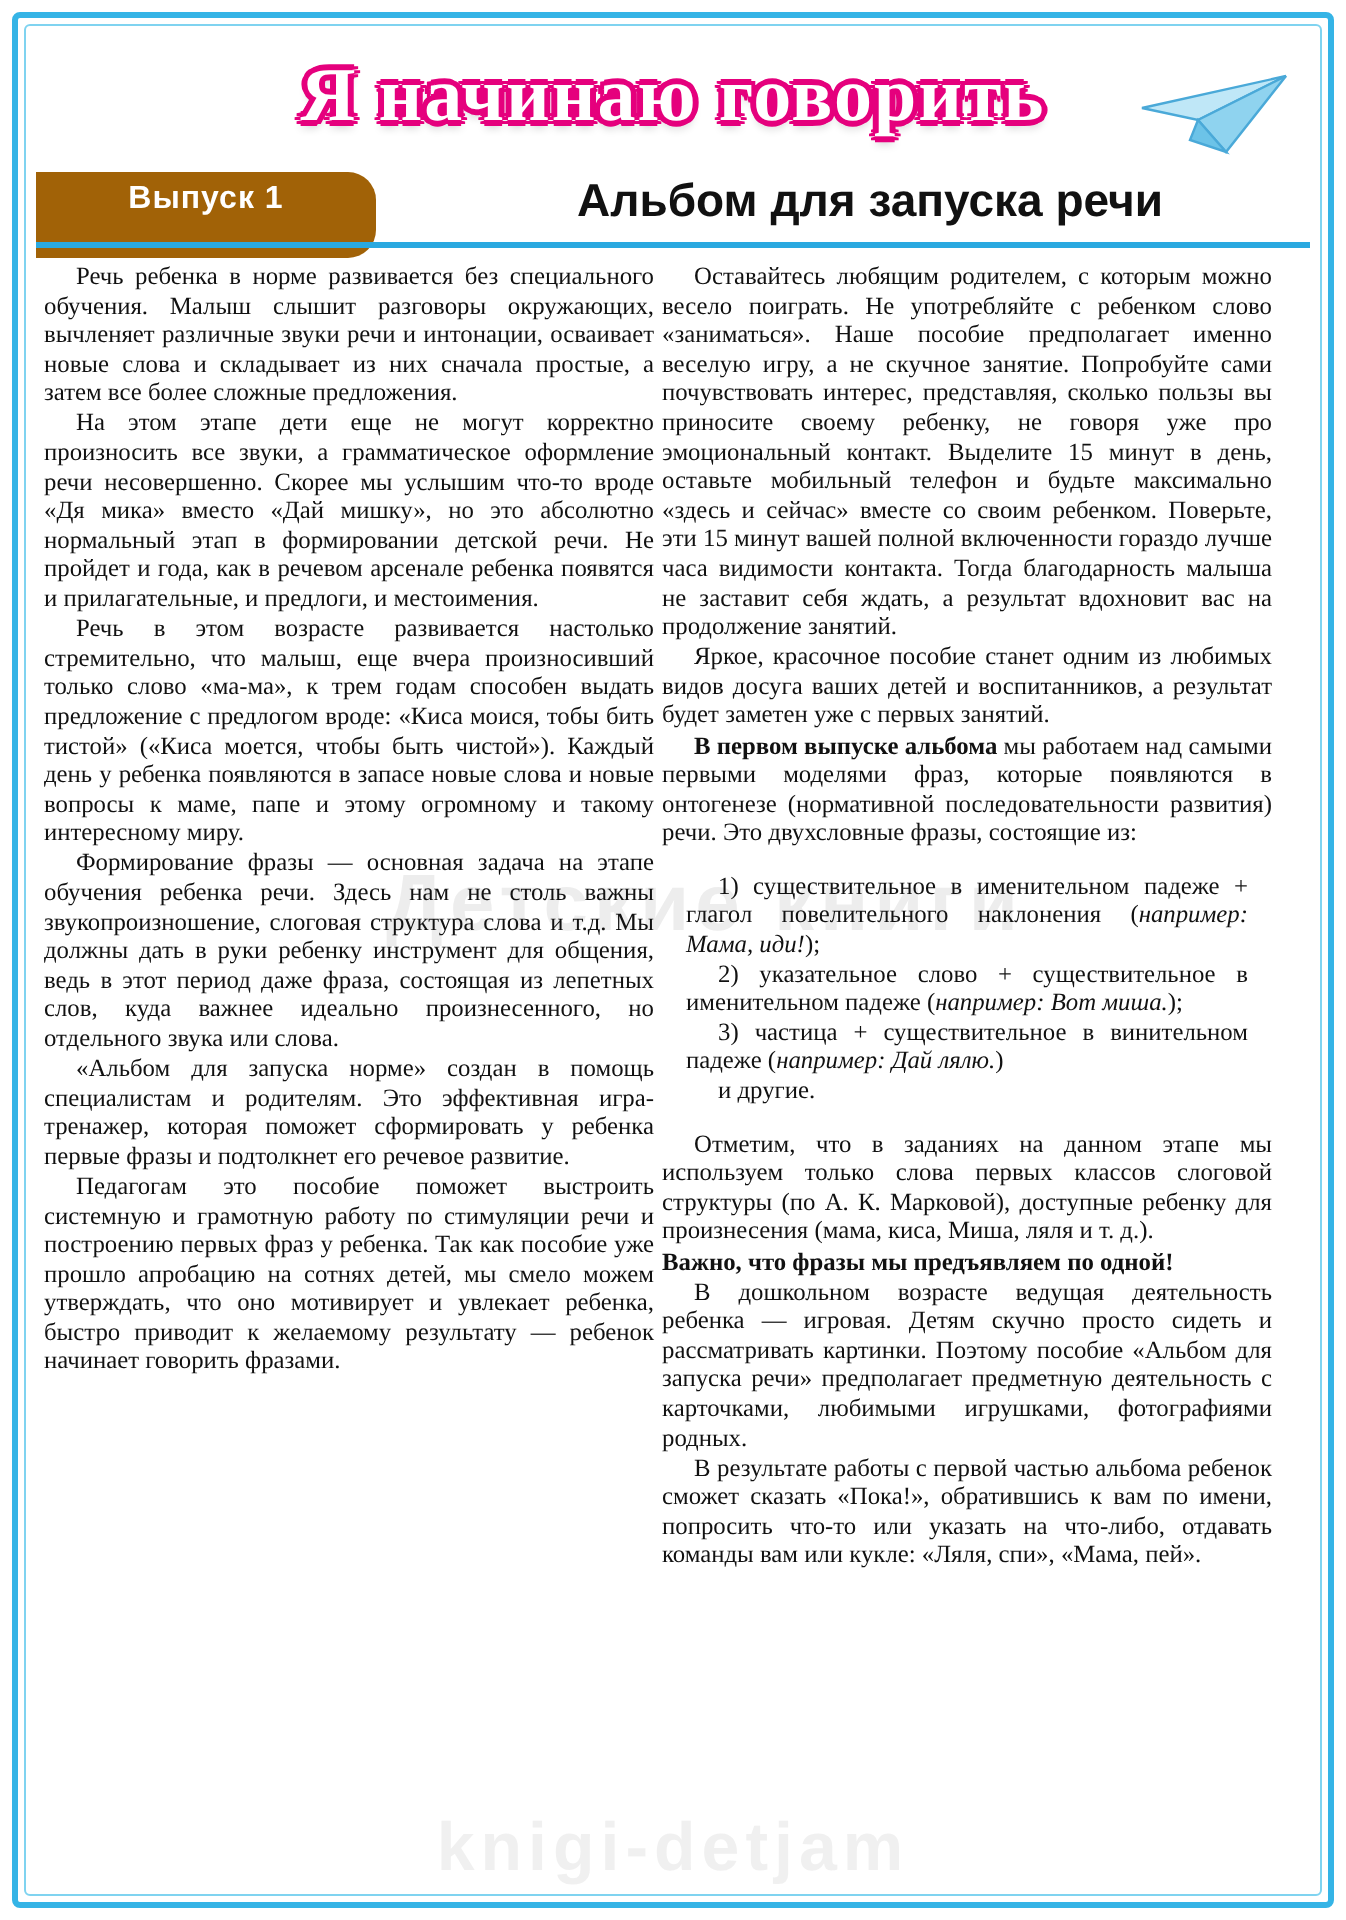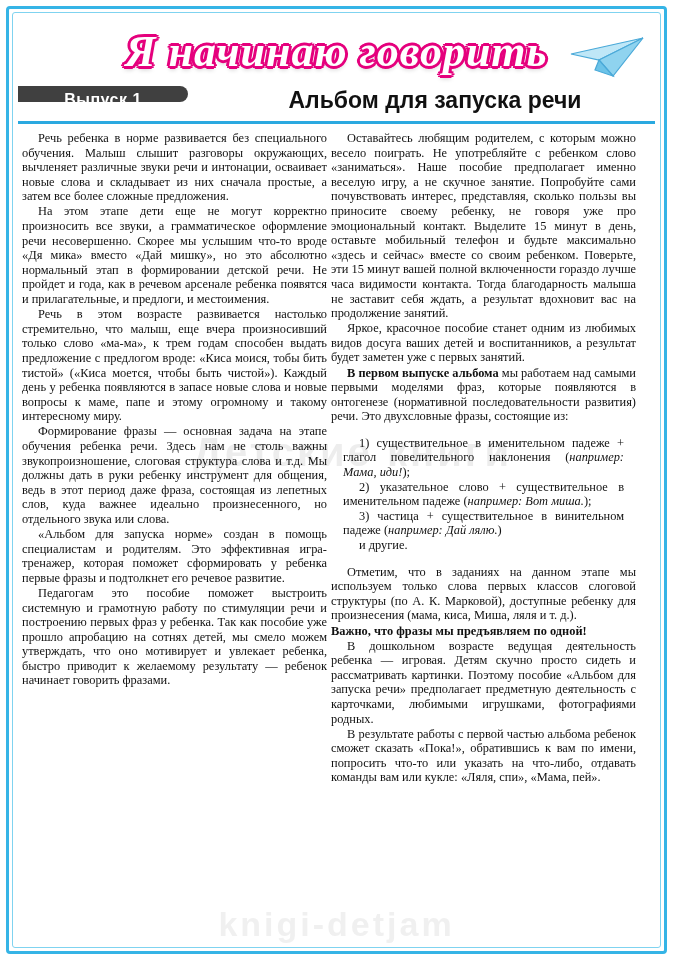--- a/index.html
+++ b/index.html
@@ -45,22 +45,21 @@
   
   .title-wrap {
     position: absolute;
     left: 0; top: 26px;
     width: 673px;
     text-align: center;
   }
   .main-title {
     font-family: "Liberation Serif", serif;
     font-weight: bold;
-    font-style: italic;
-    font-size: 44px;
+    font-size: 38px;
     letter-spacing: 1px;
     color: #ffffff;
     text-shadow:
       -2px -2px 0 #e5007d, 2px -2px 0 #e5007d,
       -2px  2px 0 #e5007d, 2px  2px 0 #e5007d,
       -3px 0 0 #e5007d, 3px 0 0 #e5007d,
       0 -3px 0 #e5007d, 0 3px 0 #e5007d,
       0 4px 4px rgba(0,0,0,0.18);
     display: inline-block;
     white-space: nowrap;
@@ -73,22 +72,22 @@
     width: 76px;
     height: 44px;
   }
 
   
   .issue-badge {
     position: absolute;
     left: 18px;
     top: 86px;
     width: 170px;
-    height: 16px;
-    background: #404040;
+    height: 43px;
+    background: #a16207;
     border-radius: 0 14px 14px 0;
     color: #ffffff;
     font-family: "Liberation Sans", sans-serif;
     font-weight: bold;
     font-size: 16px;
     line-height: 28px;
     text-align: center;
     letter-spacing: 0.5px;
   }
   .subtitle {

